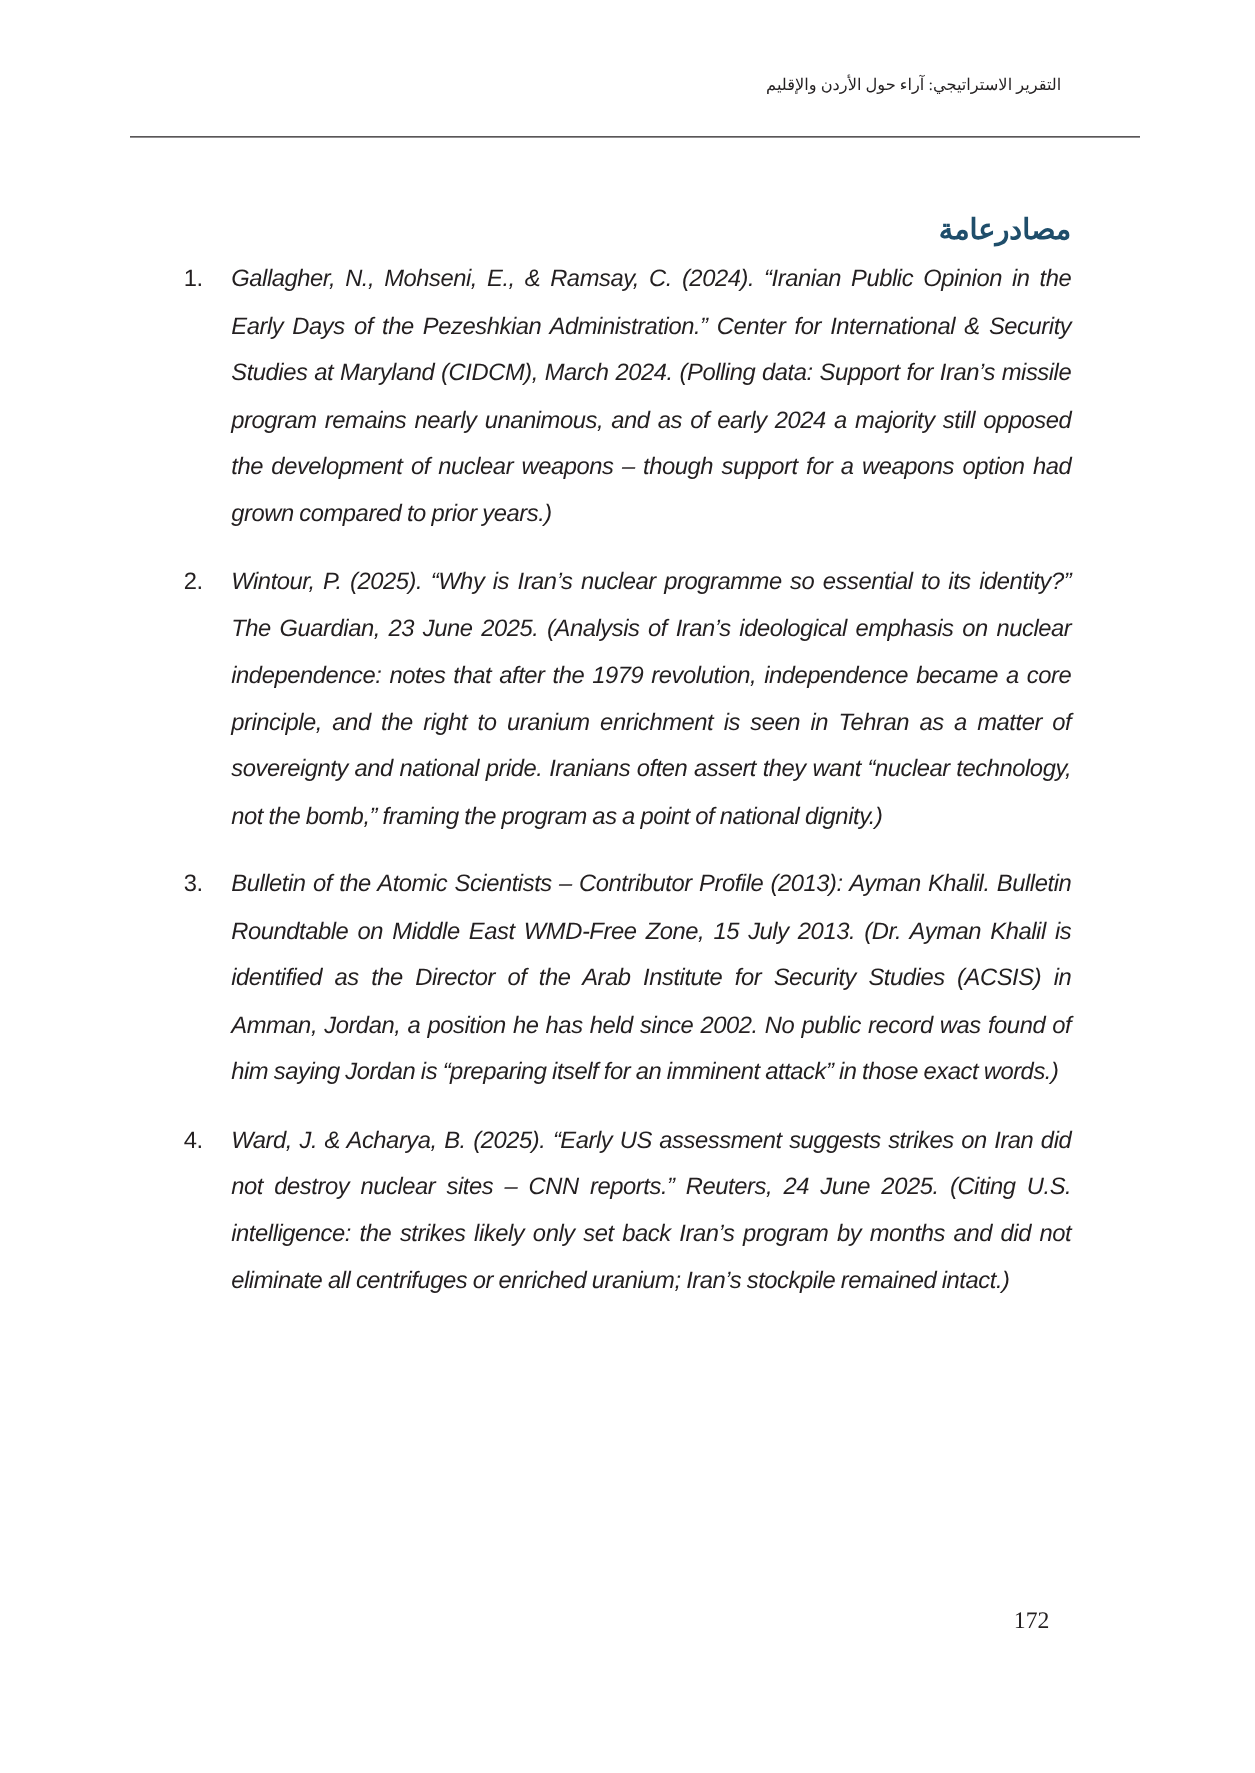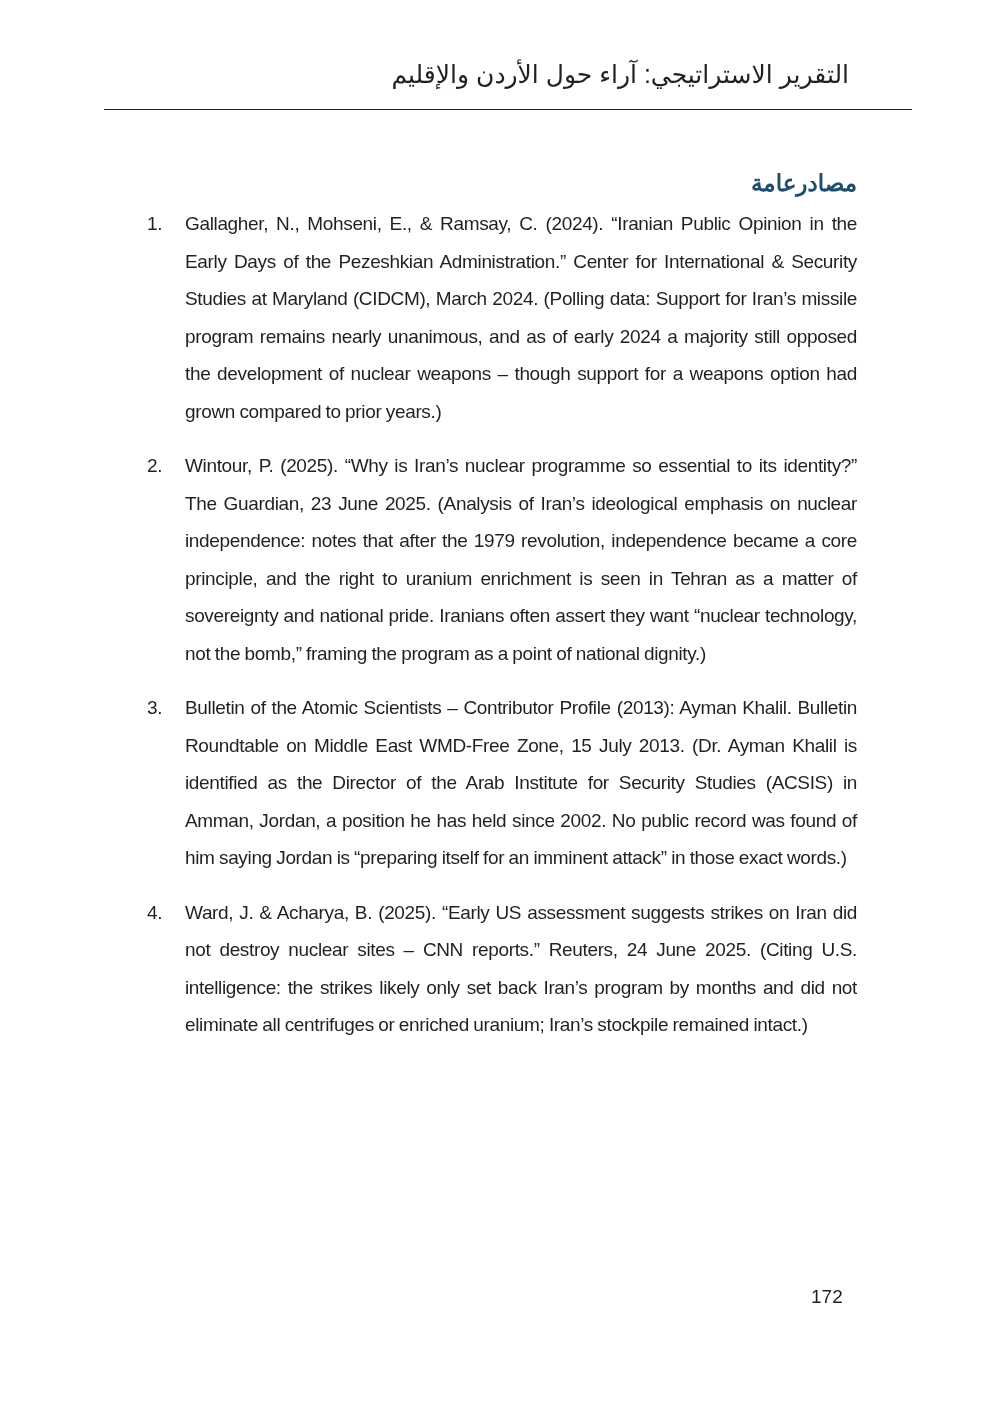--- a/index.html
+++ b/index.html
@@ -12,24 +12,24 @@
       height: 1418px;
       position: relative;
       overflow: hidden;
       font-family: "Liberation Sans", "DejaVu Sans", sans-serif;
       color: #231f20;
     }
     .running-header {
       position: absolute;
       top: 60px;
       right: 155px;
-      font-size: 25px;
+      font-size: 13px;
       direction: rtl;
       color: #231f20;
-      font-family: Liberation Sans, sans-serif;
+      font-family: Liberation Serif, serif;
       white-space: nowrap;
     }
     .header-rule {
       position: absolute;
       top: 109px;
       left: 104px;
       width: 808px;
       height: 1px;
       background: #231f20;
     }
@@ -62,27 +62,28 @@
       word-spacing: -0.5px;
     }
     .ref-num {
       flex: 0 0 38px;
       text-align: left;
     }
     .ref-text {
       flex: 1 1 auto;
       text-align: justify;
       hyphens: manual;
+      font-style: italic;
     }
     .page-number {
       position: absolute;
       top: 1286px;
       left: 811px;
       font-size: 19px;
-      font-family: Liberation Sans, sans-serif;
+      font-family: Liberation Serif, serif;
       color: #231f20;
     }
   </style>
 </head>
 <body>
 
 <div class="running-header">التقرير الاستراتيجي: آراء حول الأردن والإقليم</div>
 <div class="header-rule"></div>
 
 <h2 class="section-title" style="margin:0;color:#1f4e6b;">مصادرعامة</h2>

